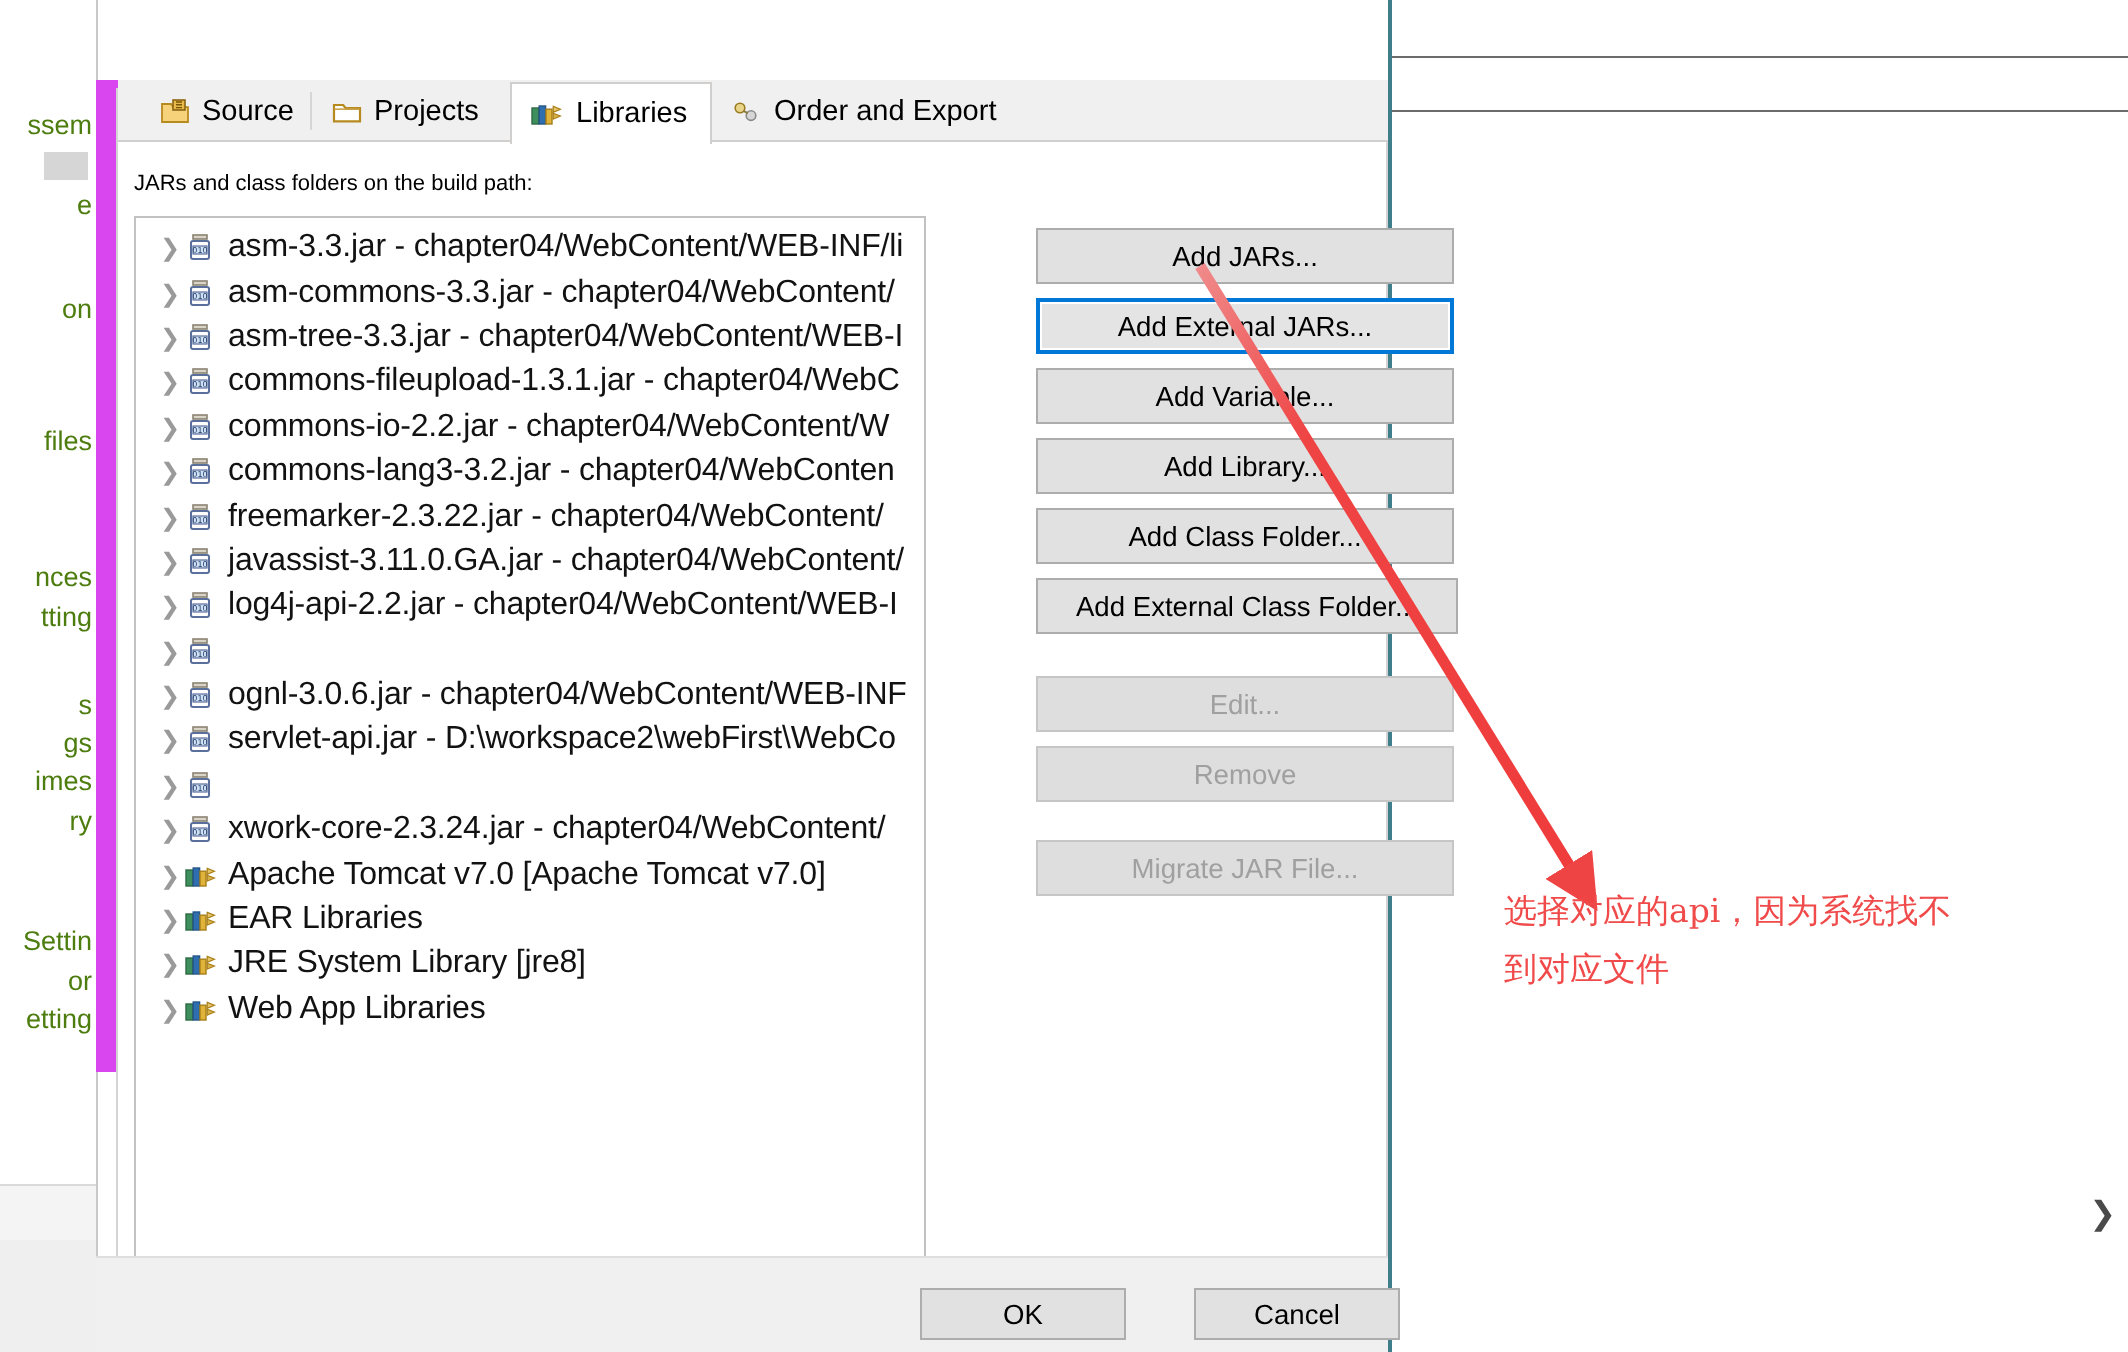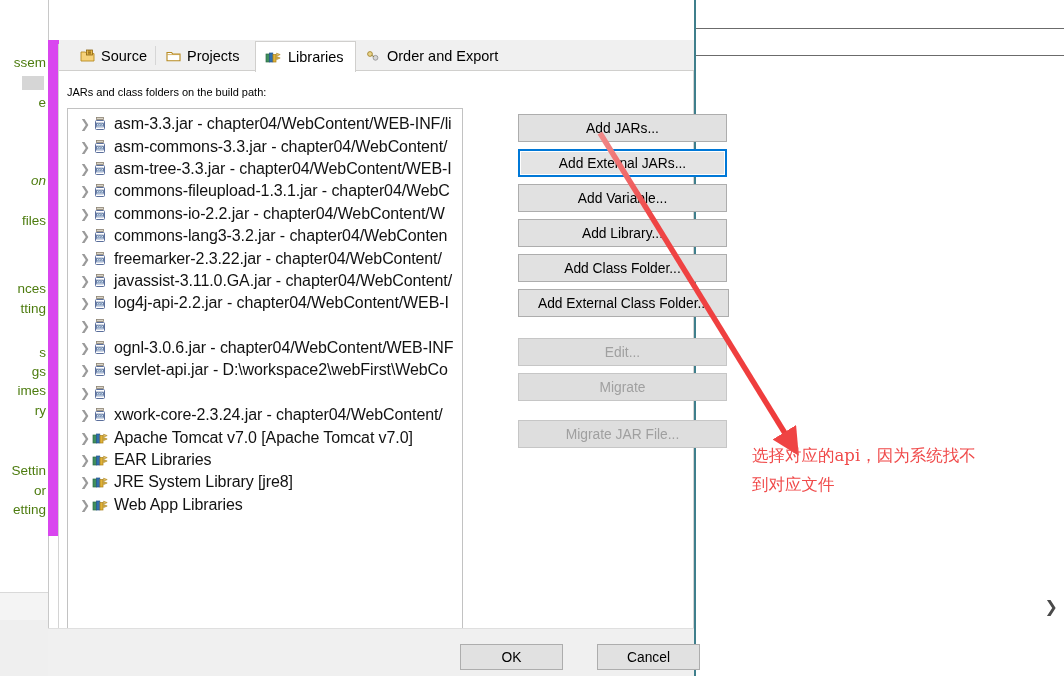--- a/index.html
+++ b/index.html
@@ -162,21 +162,21 @@
   <div class="rightpanel">
     <div class="rp-line" style="top:28px;"></div>
     <div class="rp-line" style="top:55px;"></div>
   </div>
 
   <div class="left-strip">
     <div id="sidebar-items">
         <div class="left-item" style="top: 55px;">ssem</div>
         <div class="left-item left-sel" style="top: 76px; width: 22px; height: 14px; right: 4px;"></div>
         <div class="left-item" style="top: 95px;">e</div>
-        <div class="left-item" style="top: 173px; font-style: italic;">on</div>
+        <div class="left-item" style="top: 147px;">on</div>
         <div class="left-item" style="top: 213px;">files</div>
         <div class="left-item" style="top: 281px;">nces</div>
         <div class="left-item" style="top: 301px;">tting</div>
         <div class="left-item" style="top: 345px;">s</div>
         <div class="left-item" style="top: 364px;">gs</div>
         <div class="left-item" style="top: 383px;">imes</div>
         <div class="left-item" style="top: 403px;">ry</div>
         <div class="left-item" style="top: 463px;">Settin</div>
         <div class="left-item" style="top: 483px;">or</div>
         <div class="left-item" style="top: 502px;">etting</div>
@@ -469,21 +469,21 @@
 
     <div class="btncol" id="btn-host">
         <div class="btn">Add JARs...</div>
         <div class="btn focus">Add External JARs...</div>
         <div class="btn">Add Variable...</div>
         <div class="btn">Add Library...</div>
         <div class="btn">Add Class Folder...</div>
         <div class="btn wide">Add External Class Folder...</div>
         <div class="btn-gap"></div>
         <div class="btn disabled">Edit...</div>
-        <div class="btn disabled">Migrate</div>
+        <div class="btn disabled">Remove</div>
         <div class="btn-gap2"></div>
         <div class="btn disabled">Migrate JAR File...</div>
       </div>
   </div>
 
   <div class="bottombar">
     <div class="dlgbtn" id="ok-button">OK</div>
     <div class="dlgbtn" id="cancel-button">Cancel</div>
   </div>
 

